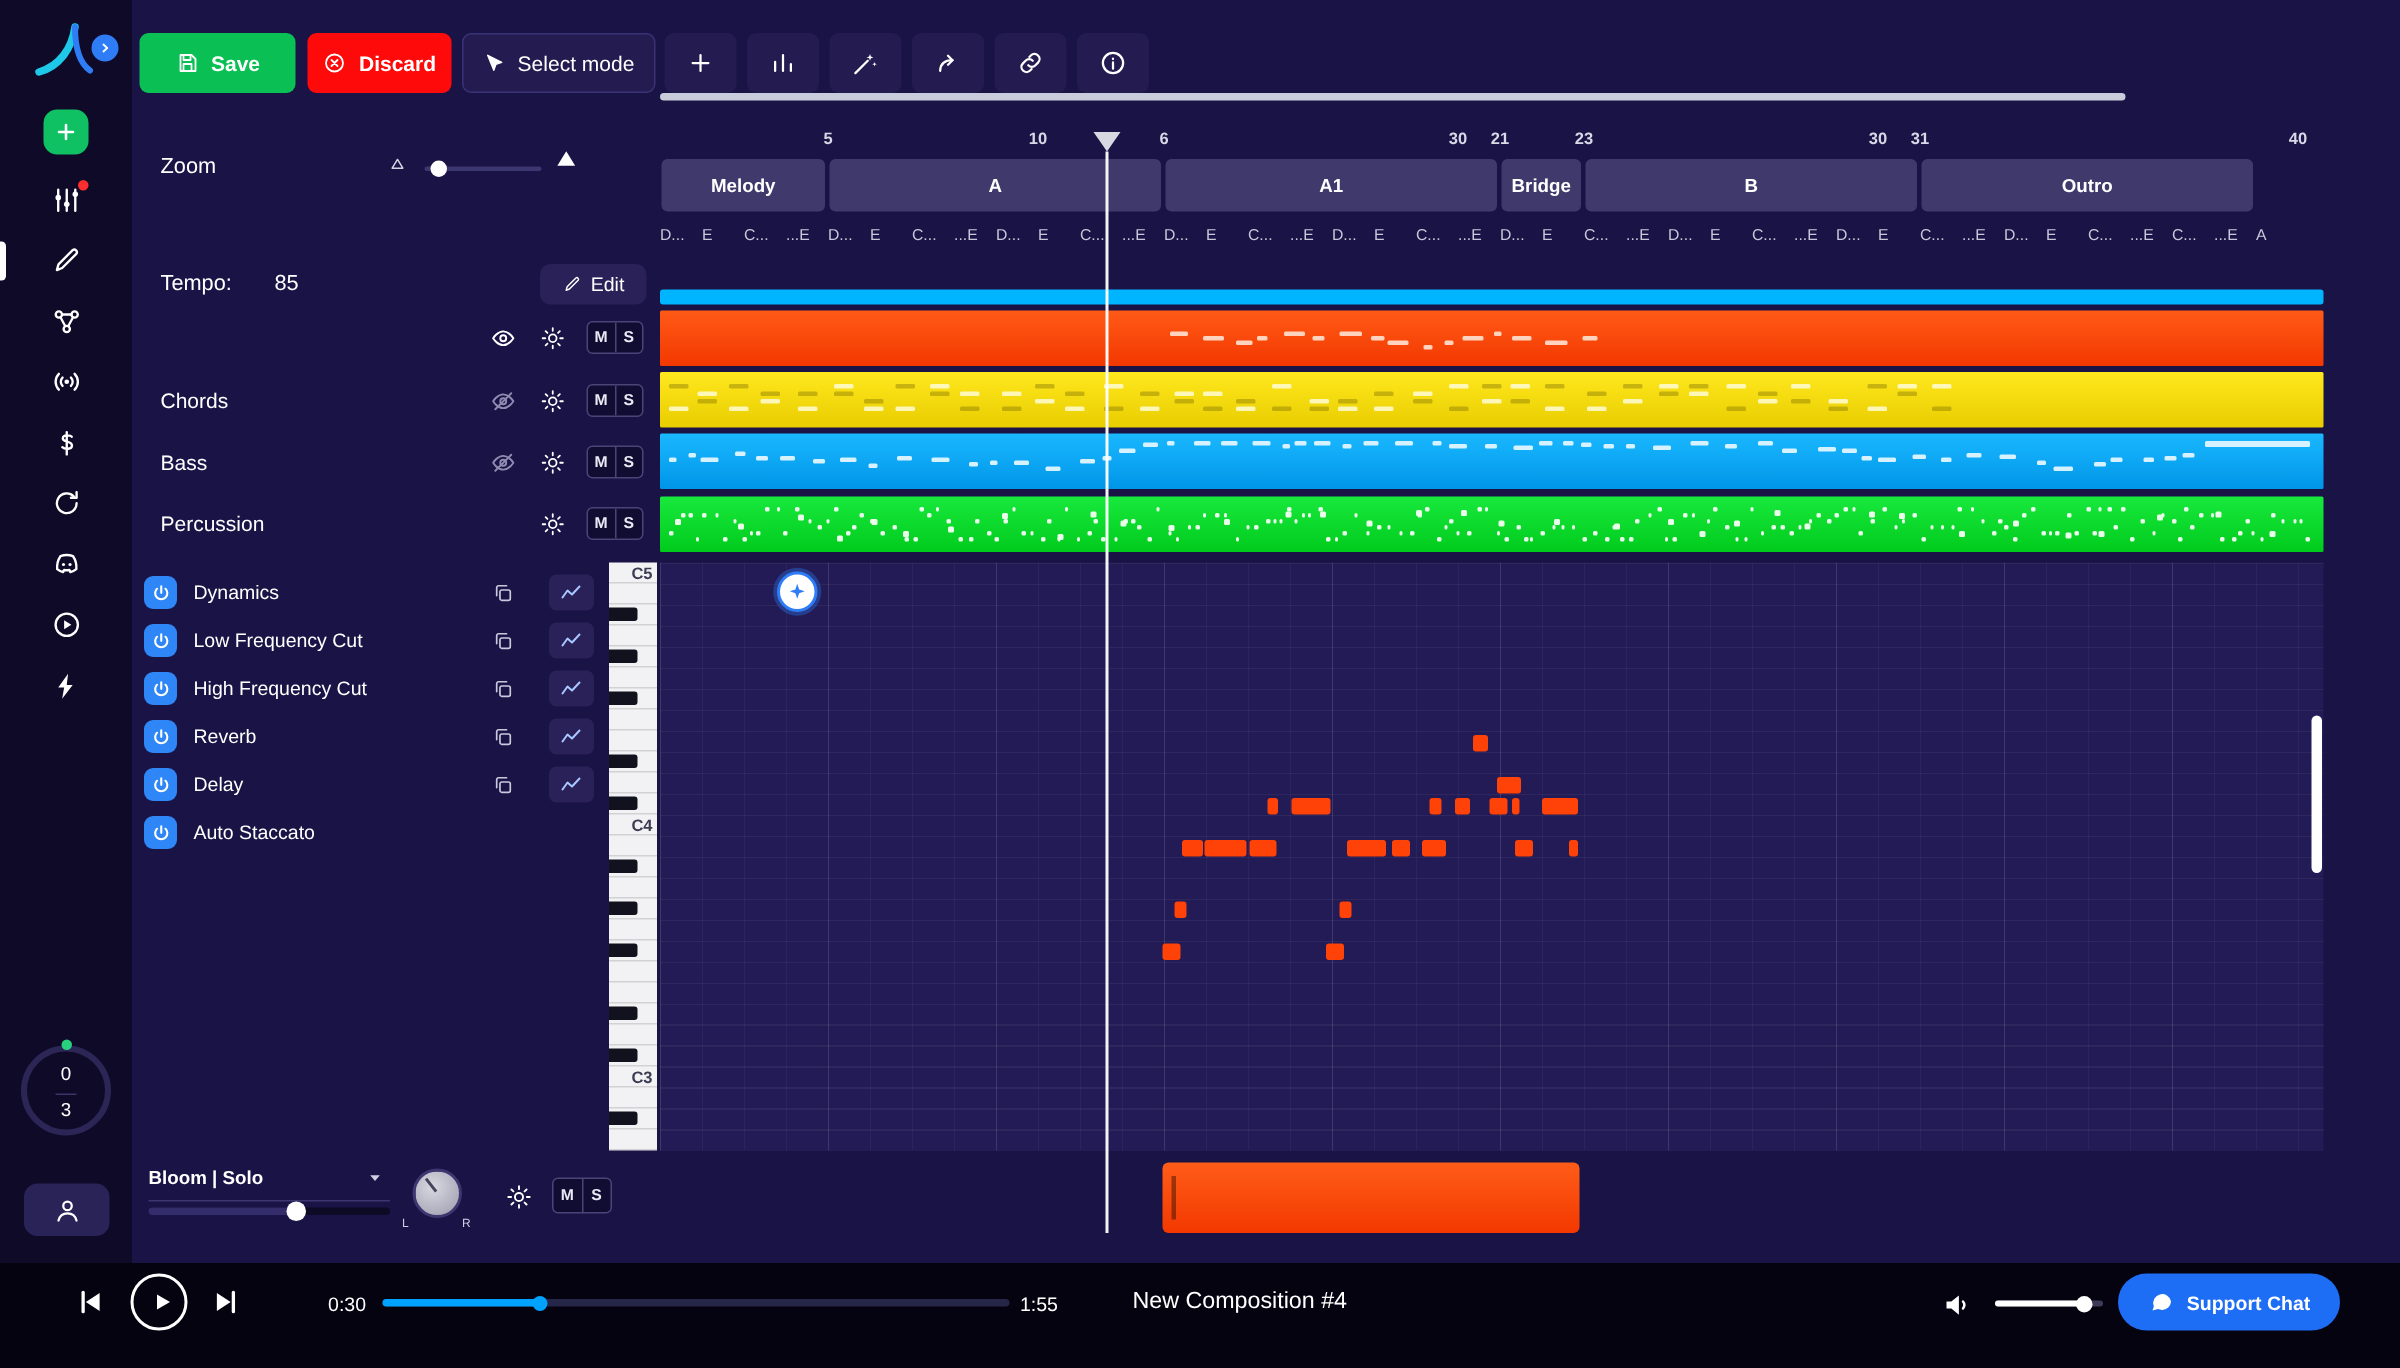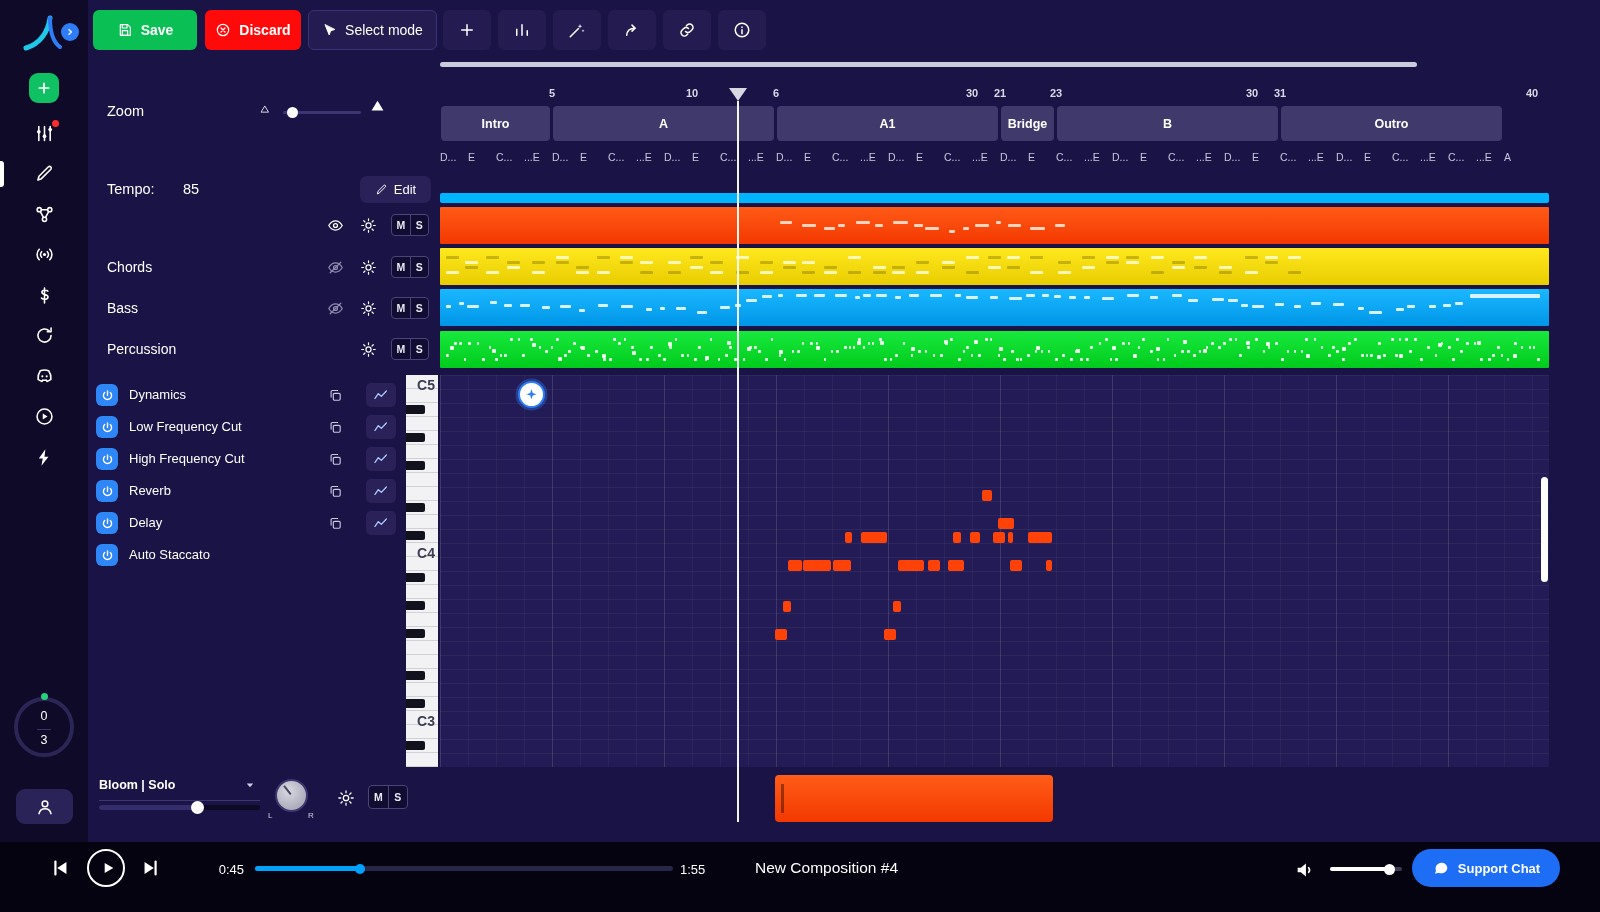--- a/index.html
+++ b/index.html
@@ -17,21 +17,21 @@
 .side-item.active::before{content:'';position:absolute;left:0;top:7px;width:4px;height:26px;background:#fff;border-radius:0 3px 3px 0}
 .badge-dot{position:absolute;top:7px;right:29px;width:7px;height:7px;border-radius:50%;background:#ff2d2d}
 .quota{position:absolute;left:14px;top:697px;width:60px;height:60px;border:4px solid #2c2656;border-radius:50%;text-align:center}
 .quota-dot{position:absolute;left:41px;top:693px;width:7px;height:7px;border-radius:50%;background:#27d17e}
 .quota .q1{position:absolute;left:0;right:0;top:8px;font-size:12.5px}
 .quota .qline{position:absolute;left:19px;top:28px;width:14px;height:1px;background:#3a3468}
 .quota .q2{position:absolute;left:0;right:0;top:32px;font-size:12.5px}
 .account-btn{position:absolute;left:16px;top:789px;width:57px;height:35px;border-radius:9px;background:#2a2358;border:none;color:#fff;display:flex;align-items:center;justify-content:center;cursor:pointer}
 
 
-.topbar{position:absolute;left:88px;top:0;width:1512px;height:60px}
+.topbar{position:absolute;left:88px;top:12px;width:1512px;height:60px}
 .btn{position:absolute;display:flex;align-items:center;justify-content:center;gap:8px;border:none;border-radius:6px;color:#fff;cursor:pointer;font-size:14px;font-weight:600}
 .save-btn{left:5px;top:10px;width:104px;height:40px;background:#0abf54}
 .discard-btn{left:117px;top:10px;width:96px;height:40px;background:#fe0a0a}
 .select-btn{left:220px;top:10px;width:129px;height:40px;background:#241c50;border:1px solid #3a3276;font-weight:500}
 .tool-btn{position:absolute;top:10px;width:48px;height:40px;background:#241c50;border:none;border-radius:6px;color:#fff;cursor:pointer;display:flex;align-items:center;justify-content:center}
 
 
 .panel{position:absolute;left:88px;top:60px;width:344px;height:782px}
 .zoom-label{position:absolute;left:19px;top:43px;font-size:14.5px}
 .zoom-small{position:absolute;left:172px;top:44px;color:#d5d5e2}
@@ -67,21 +67,21 @@
 .marker{position:absolute;top:87px;width:28px;text-align:center;font-size:11px;font-weight:600;color:#d8d8e6}
 .ph-tri{position:absolute;left:729px;top:88px;width:0;height:0;border-left:9px solid transparent;border-right:9px solid transparent;border-top:13px solid #d8d8e2;cursor:grab;z-index:6}
 .section{position:absolute;top:106px;height:35px;background:#403a6c;border-radius:4px;display:flex;align-items:center;justify-content:center;font-size:12.5px;font-weight:700;color:#fff;cursor:pointer}
 .chord{position:absolute;top:151px;width:27px;font-size:10.5px;color:#c7c8da;white-space:nowrap;overflow:hidden;cursor:pointer}
 .overview{position:absolute;left:440px;top:193px;width:1109px;height:10px;border-radius:2px;background:#00b5ff;cursor:pointer}
 .lane{position:absolute;left:440px;width:1109px;height:37px;overflow:hidden;cursor:pointer;border-radius:1px}
 .mark{position:absolute;border-radius:1px}
 .keys{position:absolute;left:406px;top:375px;width:32px;height:392px;background:#f2f2f5}
 .key-row{position:relative;height:14px;border-bottom:1px solid rgba(0,0,0,.13)}
 .black-key{position:absolute;left:0;top:2px;width:19px;height:9px;background:#12121f;border-radius:0 2px 2px 0}
-.key-label{position:absolute;right:3px;font-size:14px;color:#3c3c52;font-weight:700}
+.key-label{position:absolute;right:3px;font-size:11px;color:#3c3c52;font-weight:700}
 .roll{position:absolute;left:440px;top:375px;width:1109px;height:392px;background-color:#231b55;background-image:repeating-linear-gradient(to right,rgba(255,255,255,.09) 0 1px,transparent 1px 112px),repeating-linear-gradient(to right,rgba(255,255,255,.04) 0 1px,transparent 1px 28px),repeating-linear-gradient(to bottom,rgba(255,255,255,.05) 0 1px,transparent 1px 14px)}
 .note{position:absolute;height:11px;background:#ff4207;border-radius:2px;cursor:pointer;z-index:3}
 .ai-btn{position:absolute;left:518px;top:381px;width:27px;height:27px;border-radius:50%;background:#fff;border:2px solid #2f7df6;box-shadow:0 0 0 2.5px rgba(47,125,246,.35);color:#2f7df6;display:flex;align-items:center;justify-content:center;cursor:pointer;z-index:7}
 .playhead{position:absolute;left:737px;top:101px;width:2px;height:721px;background:rgba(255,255,255,.95);z-index:5}
 .region{position:absolute;left:775px;top:775px;width:278px;height:47px;border-radius:4px;background:linear-gradient(180deg,#ff5d18,#f33800);cursor:pointer}
 .region-tick{position:absolute;left:6px;top:9px;width:3px;height:29px;background:rgba(0,0,0,.38)}
 .vscroll{position:absolute;left:1541px;top:477px;width:7px;height:105px;border-radius:4px;background:#fff;cursor:pointer;z-index:6}
 
 
 .transport{position:absolute;left:0;top:842px;width:1600px;height:70px;background:#050310;z-index:9}
@@ -561,21 +561,21 @@
         <span class="marker" style="left: 958px;">30</span>
         <span class="marker" style="left: 986px;">21</span>
         <span class="marker" style="left: 1042px;">23</span>
         <span class="marker" style="left: 1238px;">30</span>
         <span class="marker" style="left: 1266px;">31</span>
         <span class="marker" style="left: 1518px;">40</span>
       </div>
     <div class="ph-tri"></div>
     <div id="sections">
         <div class="section" style="left: 441px; width: 109px;">
-          <span>Intro</span>
+          <span>Melody</span>
         </div>
         <div class="section" style="left: 553px; width: 221px;">
           <span>A</span>
         </div>
         <div class="section" style="left: 777px; width: 221px;">
           <span>A1</span>
         </div>
         <div class="section" style="left: 1001px; width: 53px;">
           <span>Bridge</span>
         </div>
@@ -1113,21 +1113,21 @@
         </span>
       </button>
     <button class="t-btn" style="left:139px;top:14px;width:24px;height:24px">
         <span class="ic">
           <svg width="22" height="22" viewBox="0 0 24 24" fill="none" stroke="currentColor" stroke-width="2.4" stroke-linecap="round" stroke-linejoin="round">
             <path d="M17 5v14"></path>
             <path d="M5 5.5v13L15 12z" fill="currentColor" stroke="none"></path>
           </svg>
         </span>
       </button>
-    <div class="t-time" style="left:196px;width:48px;text-align:right">0:45</div>
+    <div class="t-time" style="left:196px;width:48px;text-align:right">0:30</div>
     <div class="t-progress">
       <div class="t-pfill" style="width: 104.5px;"></div>
       <div class="t-pknob" style="left: 99.5px;"></div>
     </div>
     <div class="t-time" style="left:680px">1:55</div>
     <div class="t-title">New Composition #4</div>
     <button class="t-btn" style="left:1292px;top:15px;width:26px;height:26px">
         <span class="ic">
           <svg width="22" height="22" viewBox="0 0 24 24" fill="none" stroke="currentColor" stroke-width="1.8" stroke-linecap="round" stroke-linejoin="round">
             <path d="M4 9.5v5h3.5L13 19V5L7.5 9.5z" fill="currentColor" stroke="none"></path>

